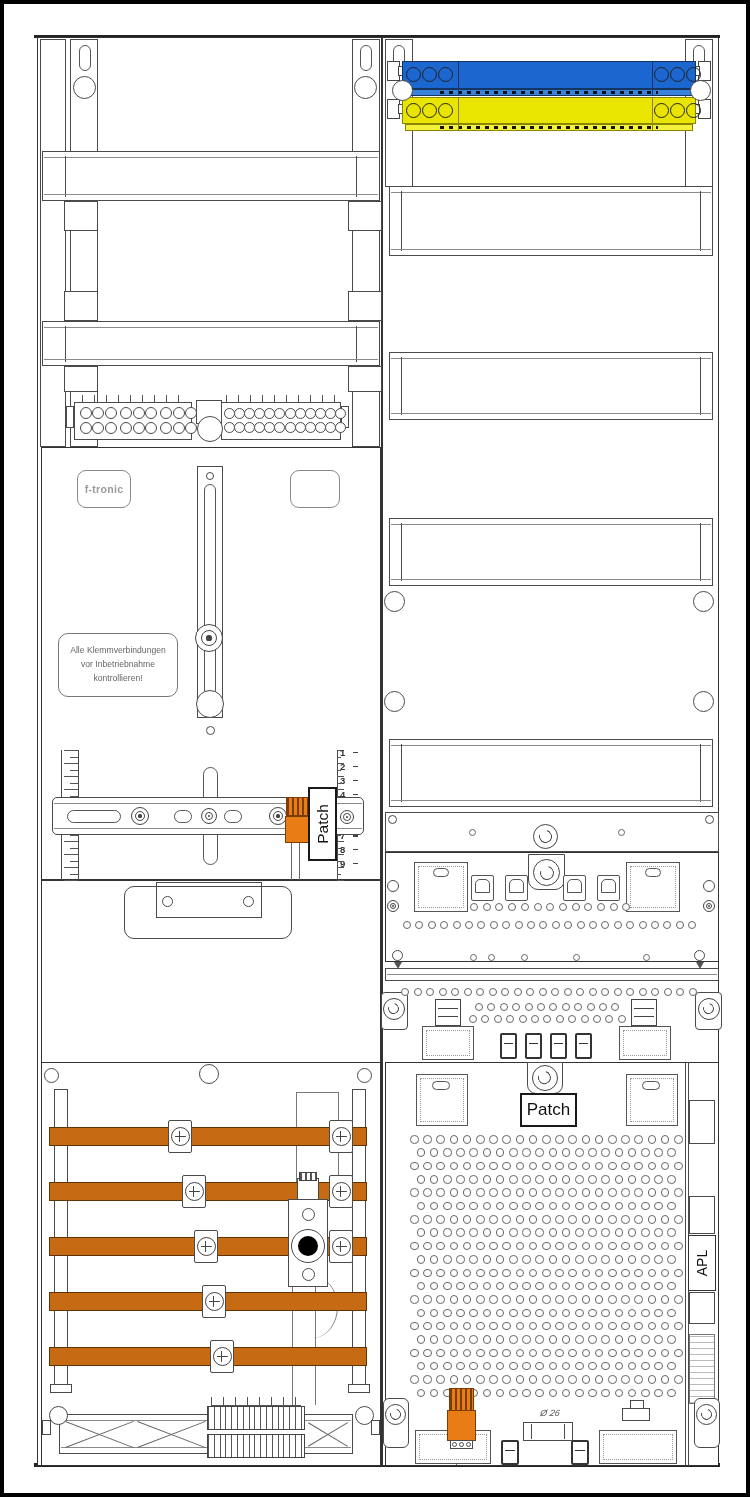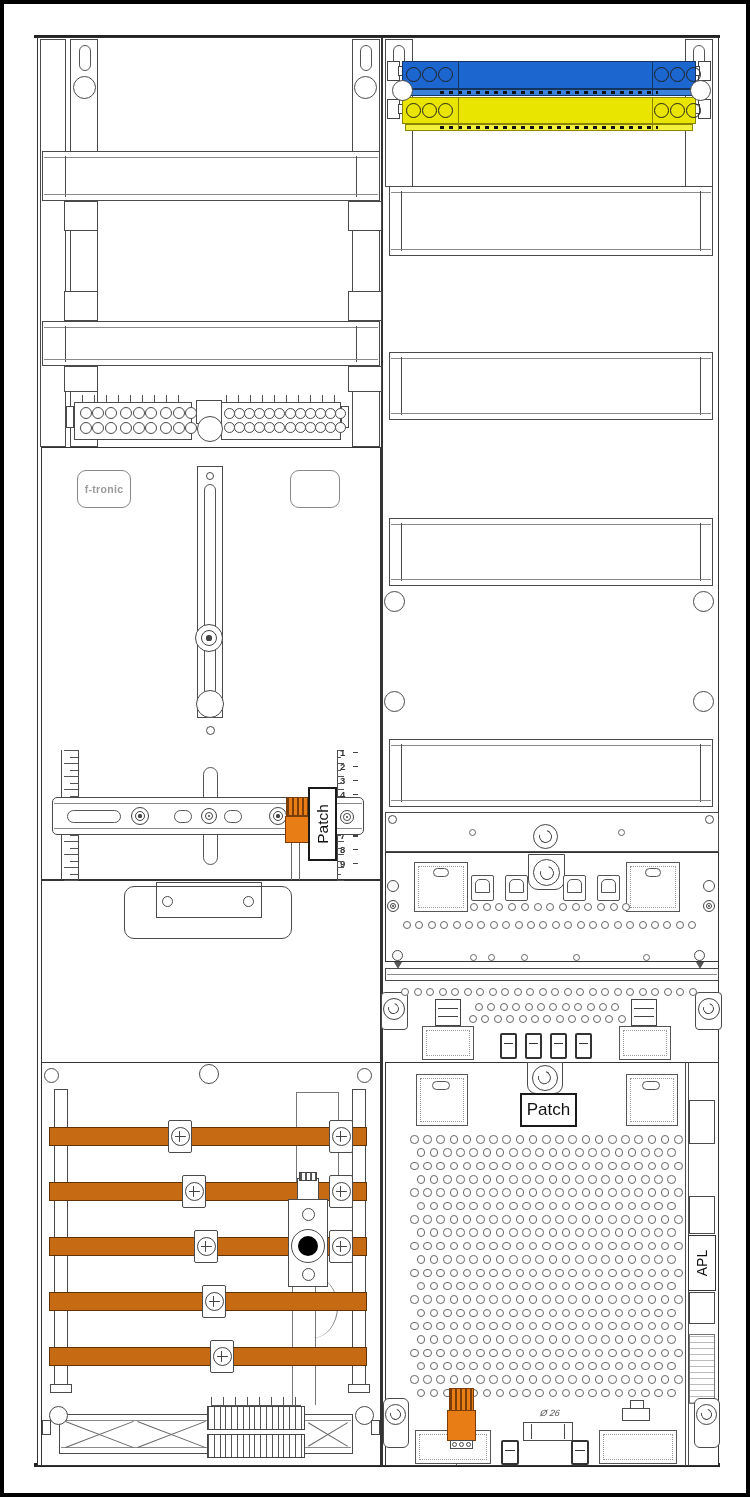--- a/index.html
+++ b/index.html
@@ -98,20 +98,27 @@
   </div>
   <div class="b" style="left:286px;top:466px;width:50px;height:38px;border-radius:9px;border-color:#888;"></div>
 
   <div class="b" style="left:193px;top:462px;width:26px;height:252px;"></div>
   <div class="circ" style="left:202px;top:468px;width:8px;height:8px;"></div>
   <div class="slot" style="left:200px;top:480px;width:12px;height:212px;"></div>
   <div class="ring" style="left:191px;top:620px;width:28px;height:28px;z-index:2;"></div>
   <div class="circ" style="left:192px;top:686px;width:28px;height:28px;z-index:2;"></div>
   <div class="circ" style="left:202px;top:722px;width:9px;height:9px;"></div>
 
+  <div class="b flexc" style="left:54px;top:629px;width:120px;height:64px;border-radius:10px;border-color:#777;">
+    <div class="warn">
+      <div>Alle Klemmverbindungen</div>
+      <div>vor Inbetriebnahme</div>
+      <div>kontrollieren!</div>
+    </div>
+  </div>
 
   <div class="vl" style="left:57px;top:746px;height:130px;"></div>
   <div class="vl" style="left:74px;top:746px;height:130px;"></div>
   <div class="vl" style="left:333px;top:746px;height:130px;"></div>
 
   <div class="slot" style="left:199px;top:763px;width:15px;height:98px;z-index:2;"></div>
 
   <div class="band" style="left:48px;top:793px;width:312px;height:38px;border-radius:5px;z-index:3;"></div>
   <div class="slot" style="left:63px;top:806px;width:54px;height:13px;z-index:3;"></div>
   <div class="ring" style="left:127px;top:803px;width:18px;height:18px;z-index:3;"></div>

